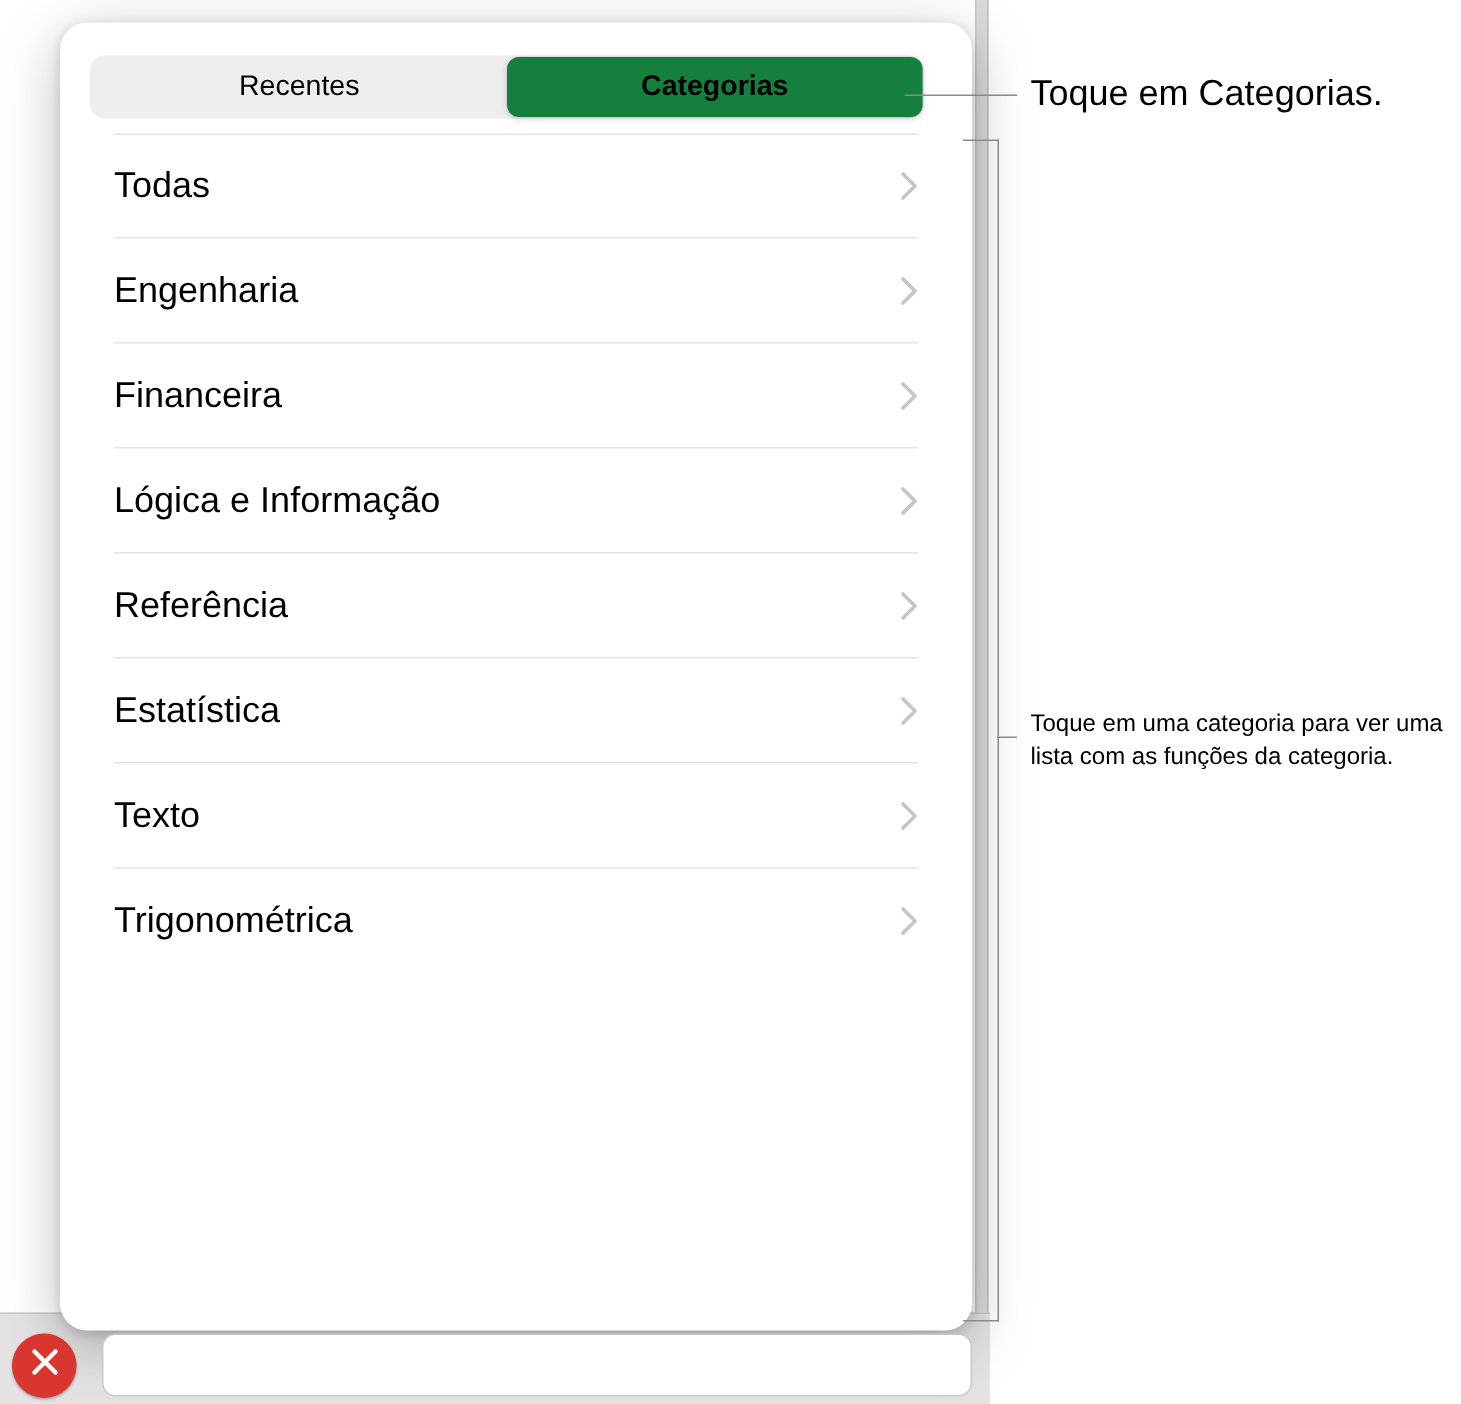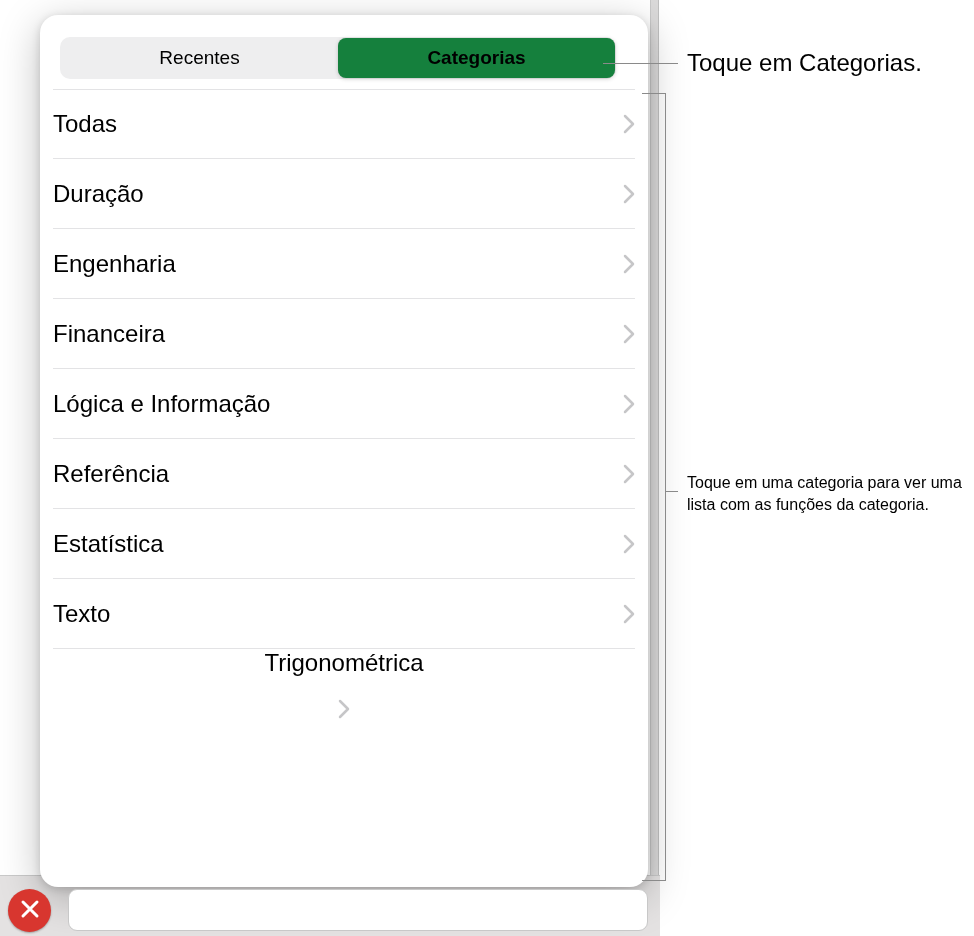--- a/index.html
+++ b/index.html
@@ -72,36 +72,35 @@
       color: #000;
       border-radius: 8px;
       cursor: pointer;
     }
     .segment.active {
       background: #15803d;
       box-shadow: 0 1px 4px rgba(0,0,0,0.18), 0 0 1px rgba(0,0,0,0.1);
       font-weight: 600;
     }
     .list {
-      margin: 0 13px;
+      margin: 0 36px;
     }
     .list-item {
       display: flex;
       align-items: center;
       justify-content: space-between;
       height: 70px;
       border-bottom: 1px solid #e3e3e5;
       cursor: pointer;
     }
     .list-item:first-child {
       border-top: 1px solid #e3e3e5;
     }
     .list-item:last-child {
       border-bottom: none;
-      flex-direction: column;
     }
     .list-label {
       font-size: 24px;
       color: #000;
       font-weight: 400;
     }
     .chevron {
       width: 12px;
       height: 20px;
       flex-shrink: 0;
@@ -166,28 +165,20 @@
     <div class="segment">
       <span>Recentes</span>
     </div>
     <div class="segment active">
       <span>Categorias</span>
     </div>
   </div>
   <div class="list">
     <div class="list-item">
       <span class="list-label">Todas</span>
-      <span class="chevron">
-        <svg viewBox="0 0 12 20">
-            <path d="M2 2 L10 10 L2 18" stroke="#c6c6c8" stroke-width="2.5" fill="none" stroke-linecap="round" stroke-linejoin="round"></path>
-          </svg>
-      </span>
-    </div>
-    <div class="list-item">
-      <span class="list-label">Duração</span>
       <span class="chevron">
         <svg viewBox="0 0 12 20">
             <path d="M2 2 L10 10 L2 18" stroke="#c6c6c8" stroke-width="2.5" fill="none" stroke-linecap="round" stroke-linejoin="round"></path>
           </svg>
       </span>
     </div>
     <div class="list-item">
       <span class="list-label">Engenharia</span>
       <span class="chevron">
         <svg viewBox="0 0 12 20">

